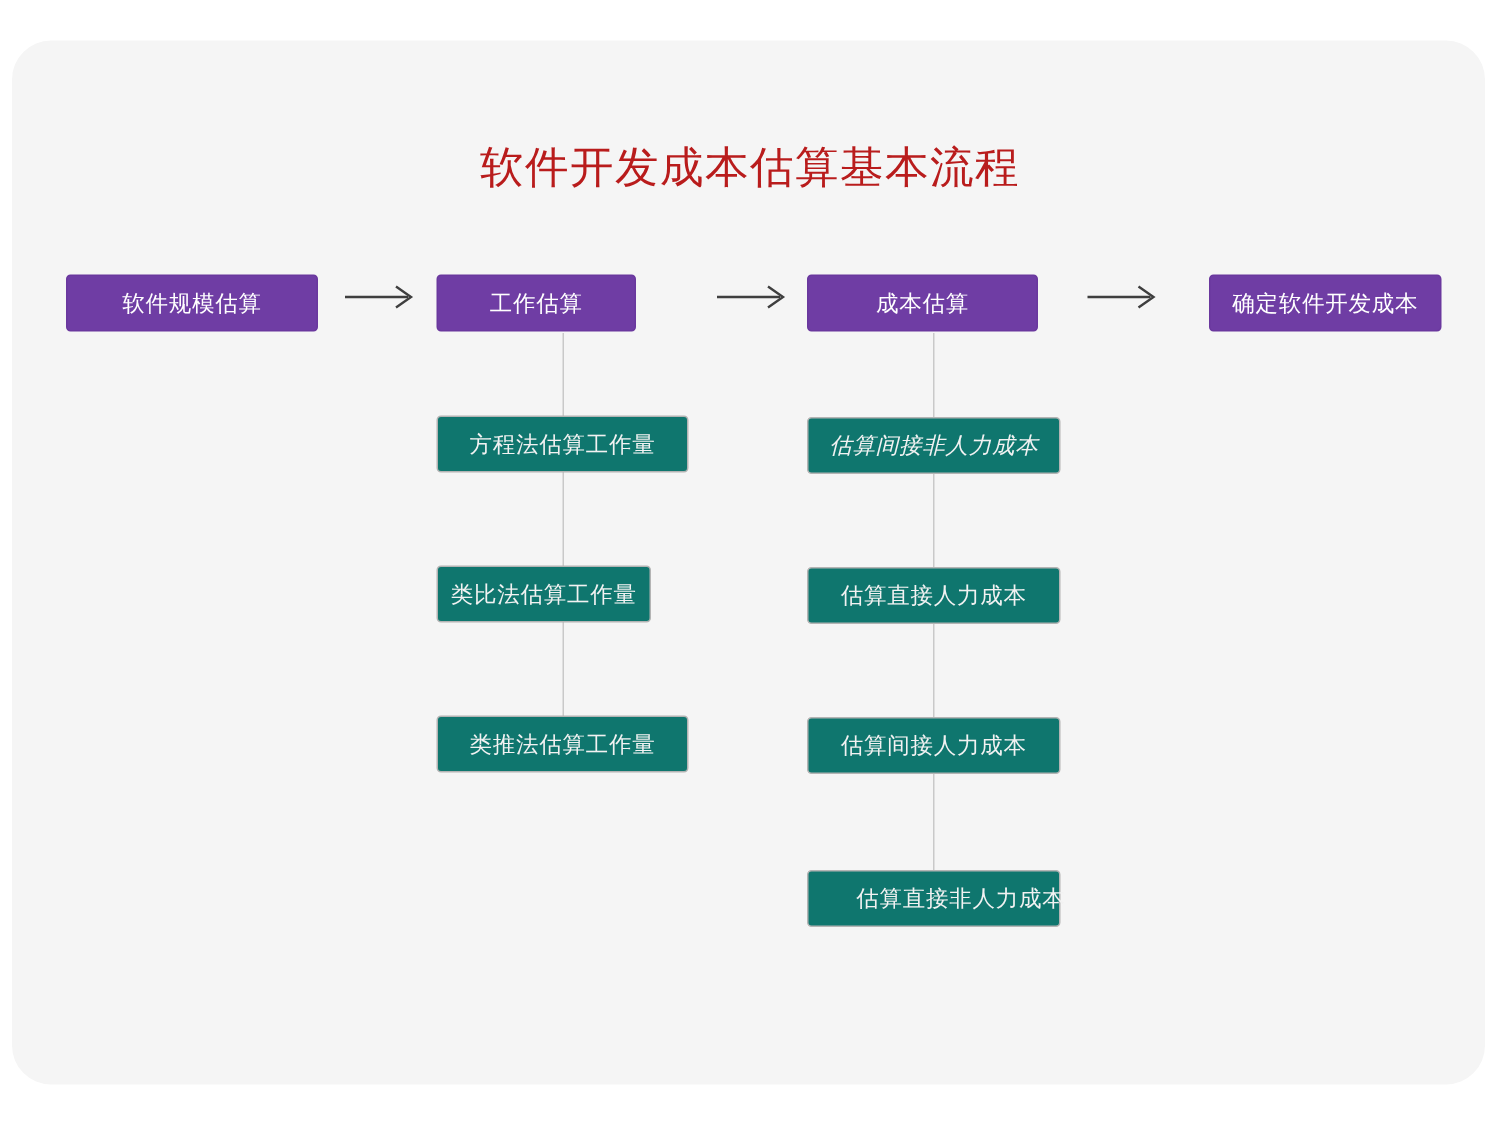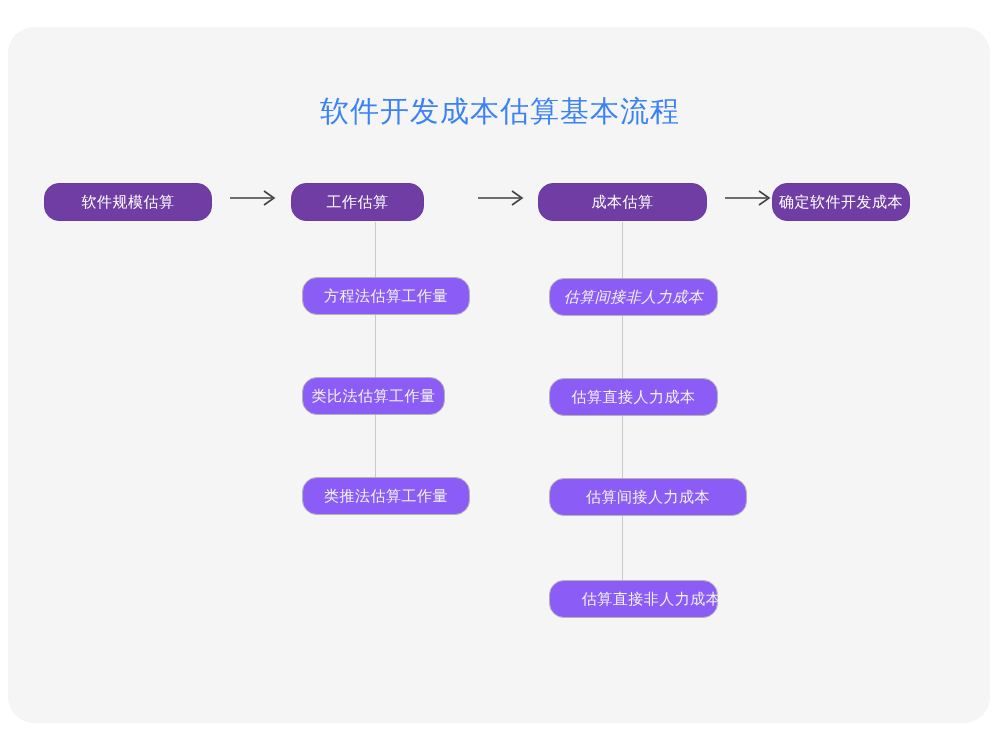--- a/index.html
+++ b/index.html
@@ -28,21 +28,21 @@
     background: #f5f5f5;
     border-radius: 26px;
   }
   .chart-title {
     position: absolute;
     left: 0;
     top: 92px;
     width: 1000px;
     text-align: center;
     font-size: 29px;
-    color: #3b82f6;
+    color: #b91c1c;
     letter-spacing: 1px;
     font-weight: 400;
     white-space: nowrap;
   }
 
   
   .vline {
     position: absolute;
     width: 1px;
     background: #c9c9c9;
@@ -59,37 +59,36 @@
   }
   .arrow svg { display: block; }
 
   
   .node {
     position: absolute;
     box-sizing: border-box;
     display: flex;
     align-items: center;
     justify-content: center;
-    border-radius: 15px;
+    border-radius: 3px;
     font-size: 15px;
     letter-spacing: 0.5px;
     white-space: nowrap;
   }
   .node.primary {
     background: #6f3da4;
     border: 1px solid #6a389e;
     color: #ffffff;
     height: 38px;
   }
   .node.secondary {
-    background: #8b5cf6;
+    background: #0f766e;
     border: 1px solid #b4b4b4;
     color: #f2f2f2;
     height: 38px;
-    margin-left: 11px;
   }
 </style>
 </head>
 <body>
 
 <div id="canvas">
 
   <div class="card"></div>
 
   <div class="chart-title">软件开发成本估算基本流程</div>
@@ -126,33 +125,33 @@
   <div class="node secondary" style="left:291px; top:277px; width:168px;">
     <span>方程法估算工作量</span>
   </div>
   <div class="node secondary" style="left:291px; top:377px; width:143px;">
     <span>类比法估算工作量</span>
   </div>
   <div class="node secondary" style="left:291px; top:477px; width:168px;">
     <span>类推法估算工作量</span>
   </div>
 
-  <div class="node primary" style="left:538px; top:183px; width:169px;">
+  <div class="node primary" style="left:538px; top:183px; width:154px;">
     <span>成本估算</span>
   </div>
   <div class="node secondary" style="left:538px; top:278px; width:169px;font-style:italic;">
     <span>估算间接非人力成本</span>
   </div>
   <div class="node secondary" style="left:538px; top:378px; width:169px;align-items:center;">
     <span>估算直接人力成本</span>
   </div>
-  <div class="node secondary" style="left:538px; top:478px; width:198px;text-align:right;">
+  <div class="node secondary" style="left:538px; top:478px; width:169px;text-align:right;">
     <span>估算间接人力成本</span>
   </div>
   <div class="node secondary" style="left:538px; top:580px; width:169px;padding-left:36px;">
     <span>估算直接非人力成本</span>
   </div>
 
-  <div class="node primary" style="left:772px; top:183px; width:138px;font-family:Liberation Mono, monospace;">
+  <div class="node primary" style="left:806px; top:183px; width:155px;font-family:Liberation Mono, monospace;">
     <span>确定软件开发成本</span>
   </div>
 
 </div>
 
 </body></html>

